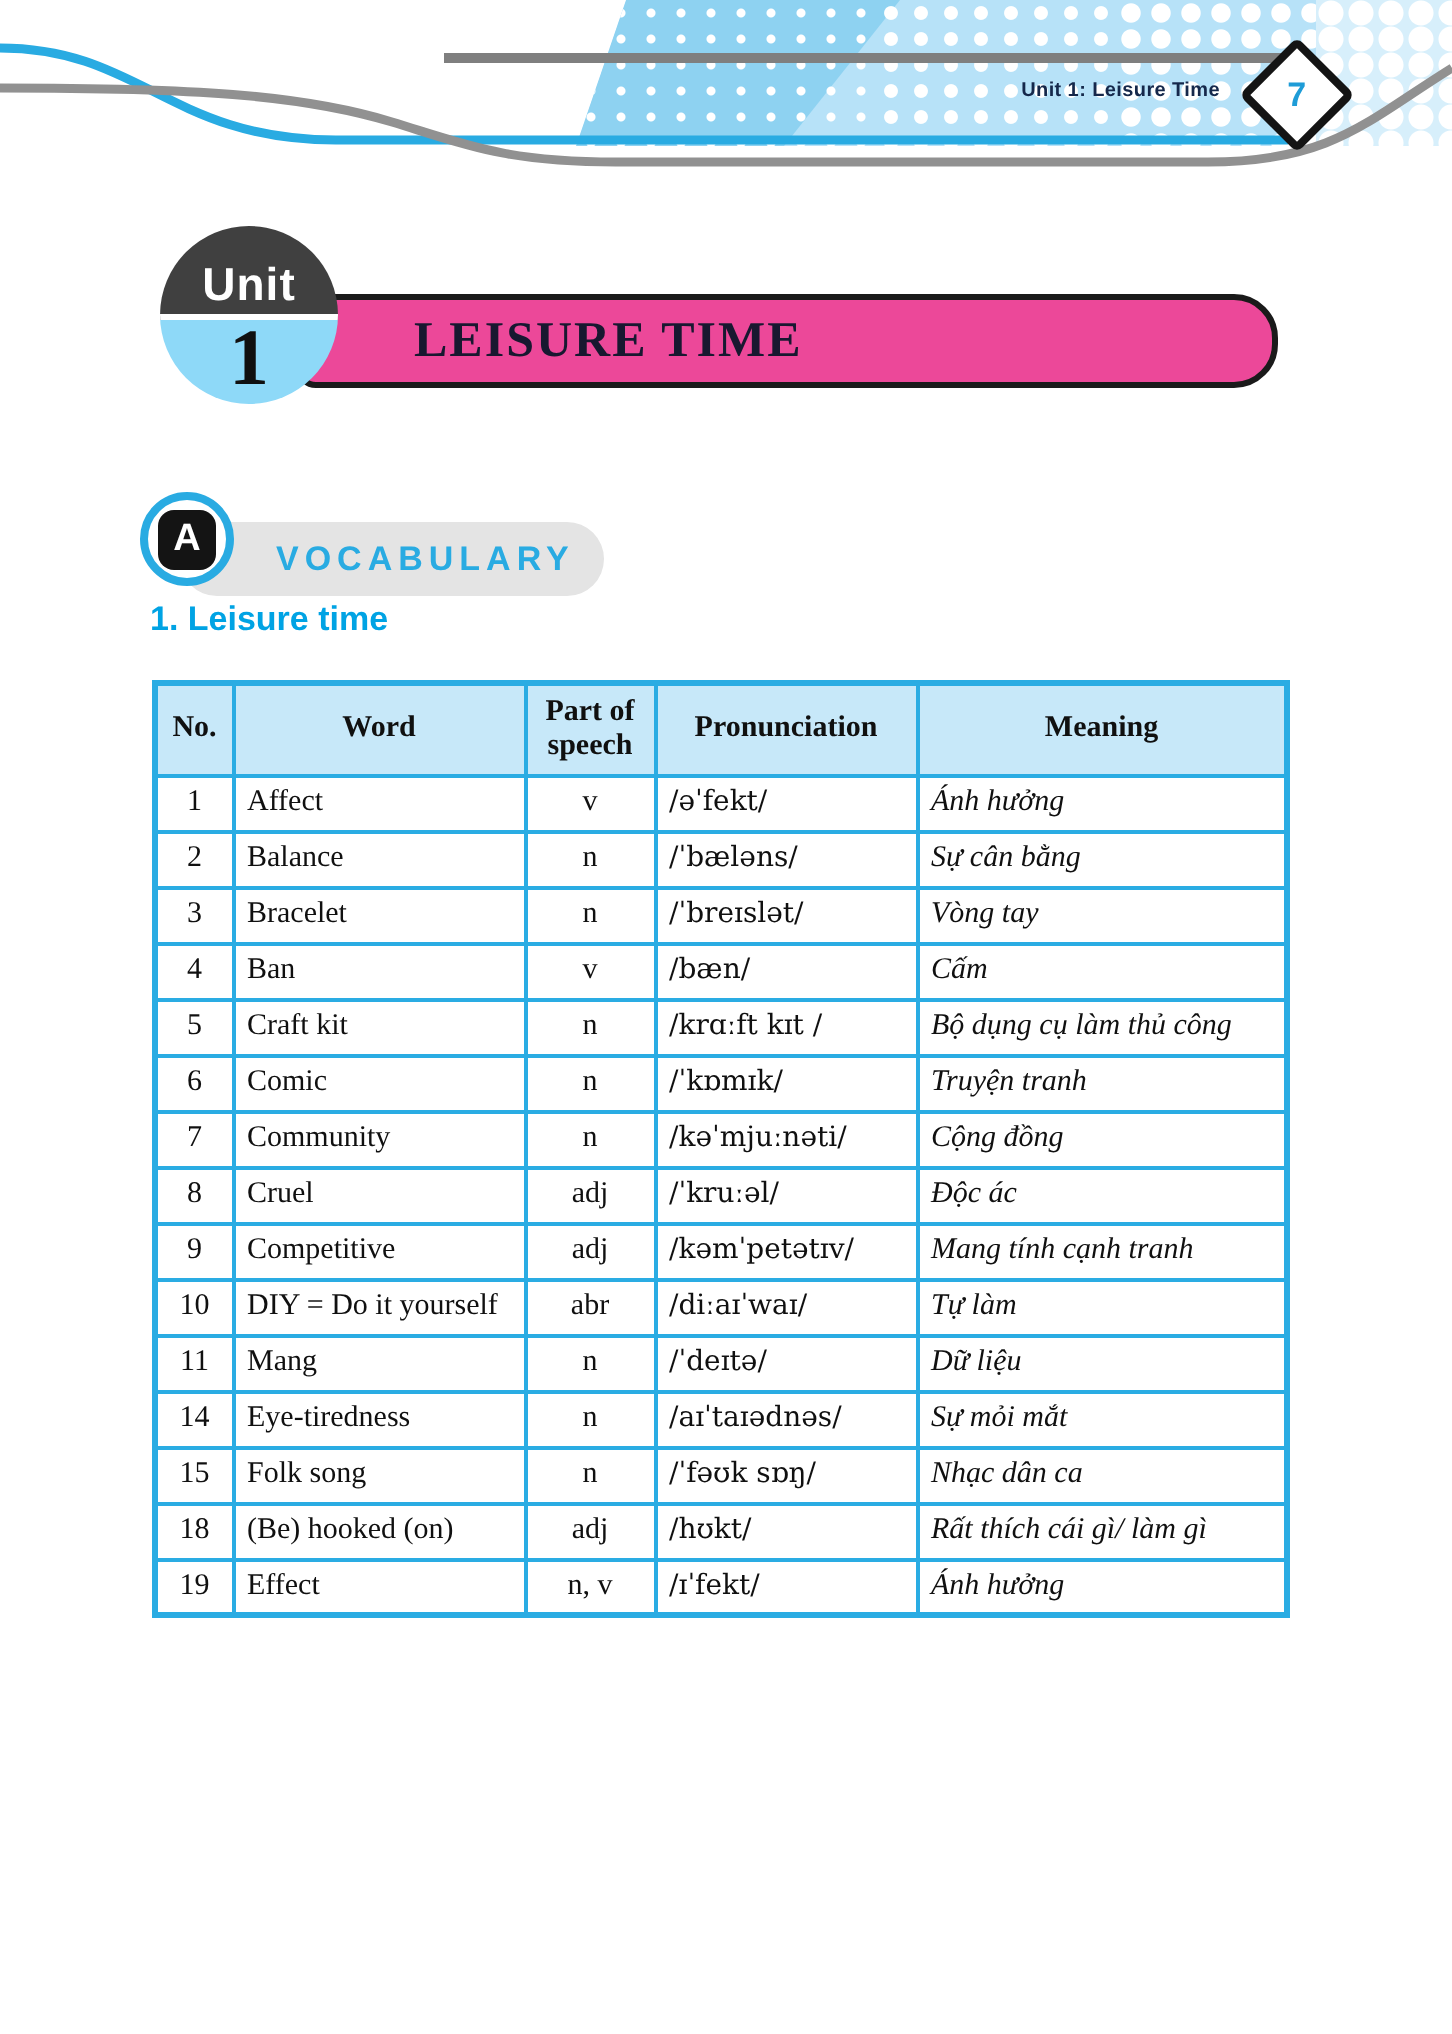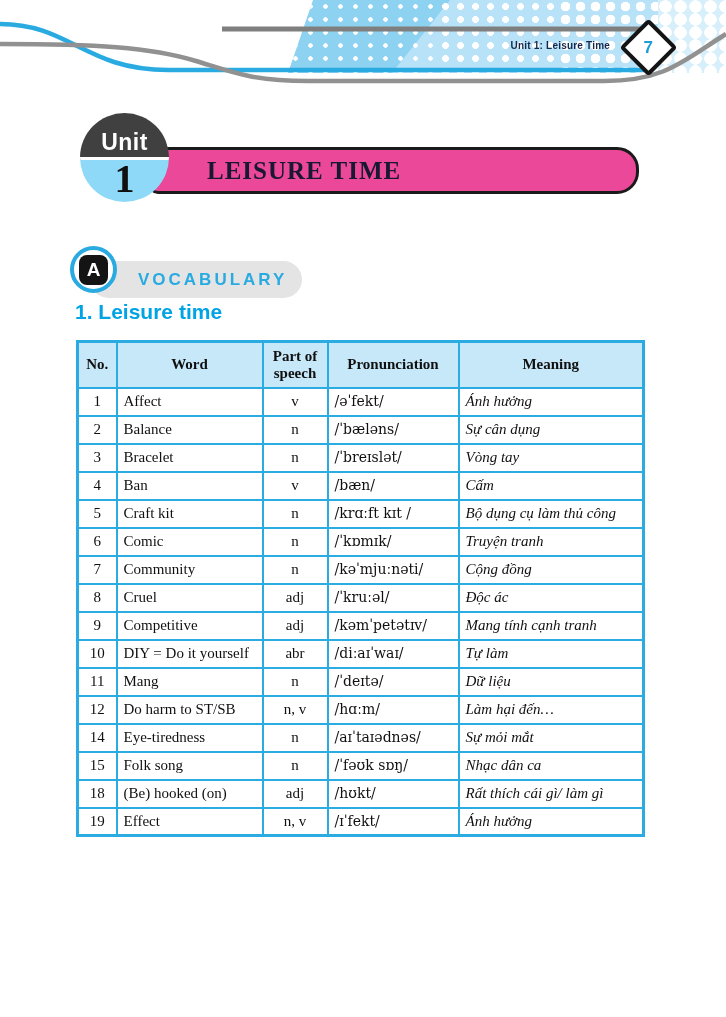--- a/index.html
+++ b/index.html
@@ -85,21 +85,21 @@
     display:flex; align-items:center; justify-content:center;
   }
   .a-badge .a-square {
     width:29px; height:30px; background:#141414; border-radius:8px;
     display:flex; align-items:center; justify-content:center;
   }
   .a-badge .a-square span { color:#ffffff; font-weight:bold; font-size:19px; }
 
   .subsection {
     position:absolute; left:75px; top:300px; z-index:1;
-    color:#00a3e4; font-weight:bold; font-size:21px;
+    color:#00a3e4; font-weight:bold; font-size:17px;
   }
 
   
   table.vocab {
     position:absolute; left:76px; top:340px; width:566px;
     border-collapse:collapse; table-layout:fixed;
     font-family:"Liberation Serif","DejaVu Serif",serif; font-size:15px; color:#101010;
   }
   table.vocab, table.vocab th, table.vocab td { border:2px solid #2aace3; }
   table.vocab { border:3px solid #2aace3; }
@@ -188,21 +188,21 @@
     <td class="c-pos">v</td>
     <td class="c-pron">/əˈfekt/</td>
     <td class="c-mean">Ánh hưởng</td>
   </tr>
 
   <tr>
     <td class="c-no">2</td>
     <td class="c-word">Balance</td>
     <td class="c-pos">n</td>
     <td class="c-pron">/ˈbæləns/</td>
-    <td class="c-mean">Sự cân dụng</td>
+    <td class="c-mean">Sự cân bằng</td>
   </tr>
 
   <tr>
     <td class="c-no">3</td>
     <td class="c-word">Bracelet</td>
     <td class="c-pos">n</td>
     <td class="c-pron">/ˈbreɪslət/</td>
     <td class="c-mean">Vòng tay</td>
   </tr>
 
@@ -263,27 +263,20 @@
   </tr>
 
   <tr>
     <td class="c-no">11</td>
     <td class="c-word">Mang</td>
     <td class="c-pos">n</td>
     <td class="c-pron">/ˈdeɪtə/</td>
     <td class="c-mean">Dữ liệu</td>
   </tr>
 
-  <tr>
-    <td class="c-no">12</td>
-    <td class="c-word">Do harm to ST/SB</td>
-    <td class="c-pos">n, v</td>
-    <td class="c-pron">/hɑːm/</td>
-    <td class="c-mean">Làm hại đến…</td>
-  </tr>
 
 
   <tr>
     <td class="c-no">14</td>
     <td class="c-word">Eye-tiredness</td>
     <td class="c-pos">n</td>
     <td class="c-pron">/aɪˈtaɪədnəs/</td>
     <td class="c-mean">Sự mỏi mắt</td>
   </tr>
 

